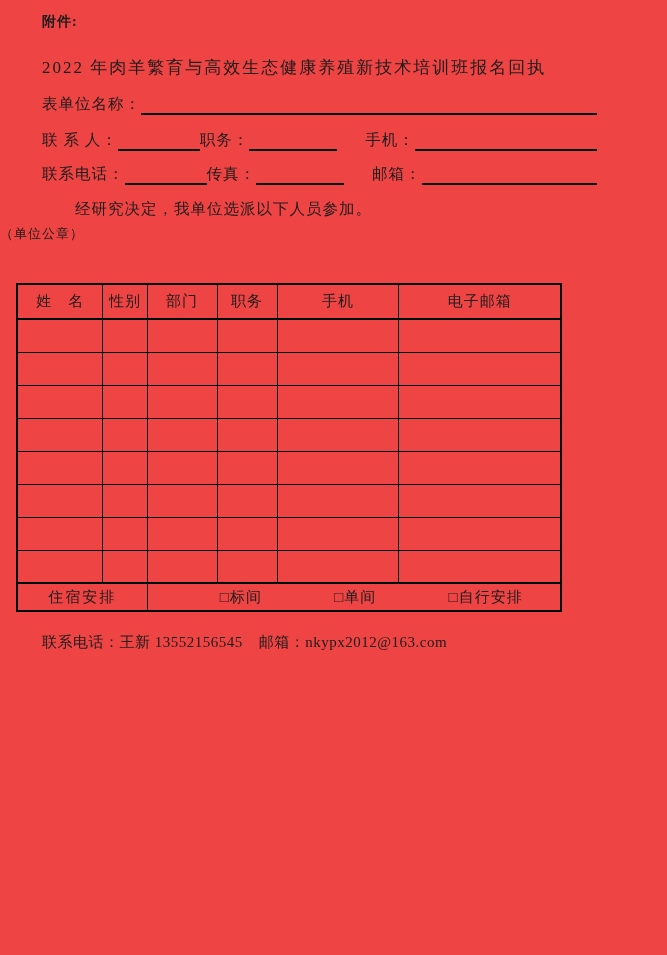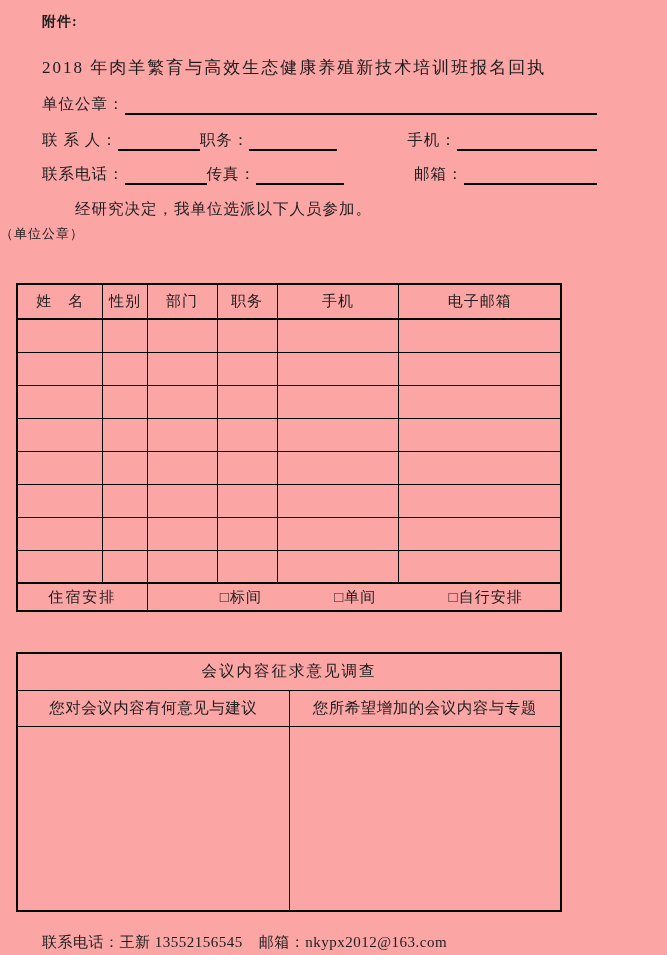--- a/index.html
+++ b/index.html
@@ -1,20 +1,20 @@
 <!DOCTYPE html>
 <html><head>
 <meta charset="utf-8">
 <style>
   * { box-sizing: border-box; margin: 0; padding: 0; }
   html, body { background: #888; }
   .page {
     width: 667px; height: 955px;
     margin: 0 auto;
-    background: #fca5a5;
+    background: #ef4444;
     font-family: "Liberation Serif", "DejaVu Serif", serif;
     color: #1c1c1c;
     position: relative;
     overflow: hidden;
   }
   .attachment {
     padding: 13px 0 0 42px;
     font-size: 14px;
     font-weight: bold;
     letter-spacing: 1px;
@@ -32,21 +32,21 @@
     margin-right: 70px;
     font-size: 15.5px;
     height: 23px;
   }
   .frow .lbl { white-space: nowrap; letter-spacing: 1px; }
   .ul { border-bottom: 2px solid #000; height: 20px; display: inline-block; }
   .ul.thick { border-bottom-width: 2.5px; }
   .ul.grow { flex: 1 1 auto; }
   .ul.w86 { width: 82px; }
   .ul.w88 { width: 88px; }
-  .gap46 { margin-left: 70px; }
+  .gap46 { margin-left: 28px; }
   .row-unit { margin-top: 13px; }
   .row-addr { margin-top: 20px; }
   .row-contact { margin-top: 13px; align-items: flex-end; }
   .row-phone { margin-top: 11px; }
   .statement {
     margin: 14px 6px 0 75px;
     font-size: 15.5px;
     letter-spacing: 1px;
   }
   .seal {
@@ -98,24 +98,24 @@
     letter-spacing: 0.5px;
   }
 </style>
 </head>
 <body>
 
 <div class="page">
 
   <div class="attachment">附件:</div>
 
-  <div class="title">2018 年肉羊繁育与高效生态健康养殖新技术培训班报名回执</div>
+  <div class="title">2022 年肉羊繁育与高效生态健康养殖新技术培训班报名回执</div>
 
   <div class="frow row-unit">
-    <span class="lbl">单位公章：</span>
+    <span class="lbl">表单位名称：</span>
     <span class="ul grow thick"></span>
   </div>
 
 
   <div class="frow row-contact">
     <span class="lbl">联 系 人：</span>
     <span class="ul w86"></span>
     <span class="lbl">职务：</span>
     <span class="ul w88"></span>
     <span class="lbl gap46">手机：</span>
@@ -227,38 +227,19 @@
           <div class="accom-opts-wrap">
             <span class="accom-opt"><span>□</span><span>标间</span></span>
             <span class="accom-opt"><span>□</span><span>单间</span></span>
             <span class="accom-opt"><span>□</span><span>自行安排</span></span>
           </div>
         </td>
       </tr>
     </tbody>
   </table>
 
-  <table class="survey">
-    <colgroup>
-        <col style="width:50%">
-        <col style="width:50%">
-      </colgroup>
-    <tbody>
-      <tr>
-        <td colspan="2" class="survey-title-cell">会议内容征求意见调查</td>
-      </tr>
-      <tr>
-        <td class="survey-head">您对会议内容有何意见与建议</td>
-        <td class="survey-head">您所希望增加的会议内容与专题</td>
-      </tr>
-      <tr class="survey-body">
-        <td></td>
-        <td></td>
-      </tr>
-    </tbody>
-  </table>
 
   <div class="footer">
     <span><span>联系电话：</span><span>王新 13552156545</span></span>
     <span><span>邮箱：</span><span>nkypx2012@163.com</span></span>
   </div>
 
 </div>
 
 </body></html>

